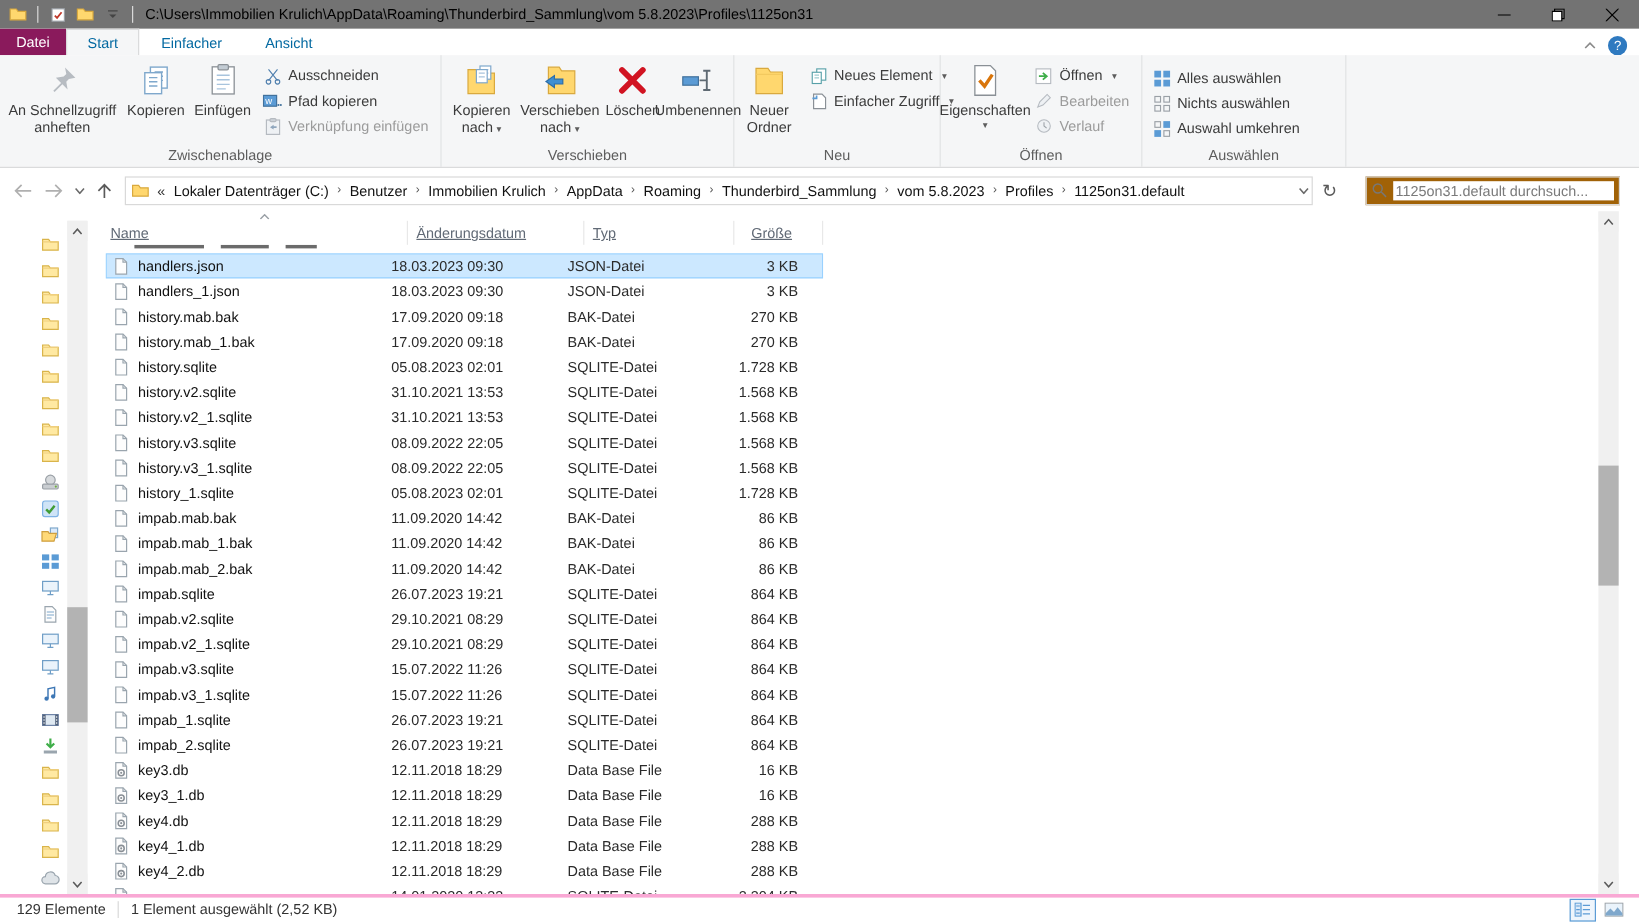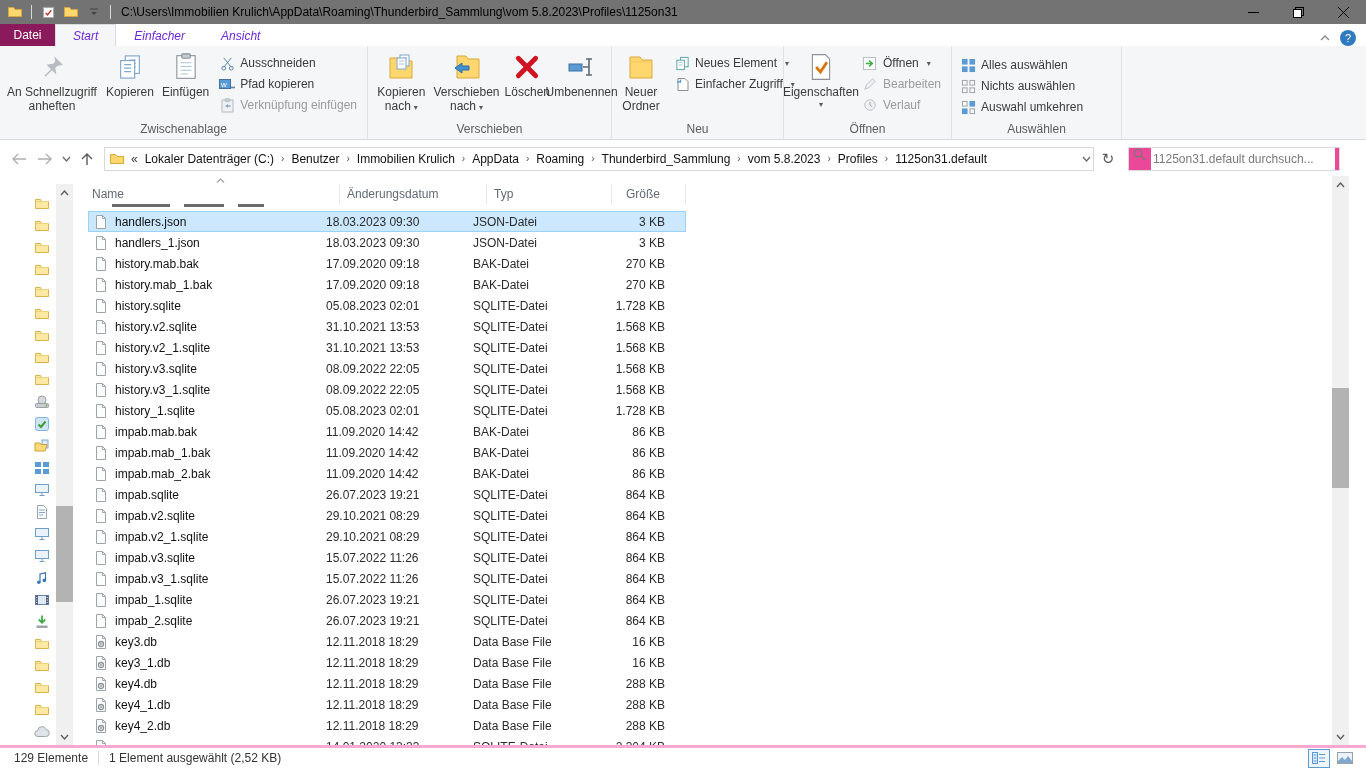--- a/index.html
+++ b/index.html
@@ -13,21 +13,21 @@
   .qat{display:flex;align-items:center;gap:5px;padding-left:6px;}
   .qat .sep{width:1px;height:14px;background:#d9d9d9;margin:0 2px;}
   .qat .qbtn{width:18px;height:18px;display:flex;align-items:center;justify-content:center;background:none;border:none;padding:0;}
   #title-path{margin-left:8px;white-space:nowrap;overflow:hidden;color:#000;}
   .wctrls{margin-left:auto;display:flex;height:24px;}
   .wctrl{width:45px;height:24px;display:flex;align-items:center;justify-content:center;background:none;border:none;}
 
   
   #tabsrow{position:absolute;left:0;top:24px;width:1366px;height:22px;background:#fff;display:flex;align-items:flex-end;font-size:12px;}
   #file-btn{width:55px;height:22px;background:var(--accent);color:#fff;border:none;font-size:12px;display:flex;align-items:center;justify-content:center;}
-  .rtab{height:22px;padding:4px 17px;display:flex;align-items:center;background:none;border:1px solid transparent;border-bottom:none;color:#6d28d9;font-size:12px;font-style:italic;}
+  .rtab{height:22px;padding:4px 17px;display:flex;align-items:center;background:none;border:1px solid transparent;border-bottom:none;color:#0369a1;font-size:12px;}
   .rtab.active{background:#f5f6f7;border-color:#dadbdc;}
   .tabs-right{margin-left:auto;display:flex;align-items:center;gap:10px;padding-right:10px;}
   .mini-btn{background:none;border:none;padding:0;display:flex;align-items:center;}
 
   
   #ribbon{position:absolute;left:0;top:46px;width:1366px;height:94px;background:#f5f6f7;
     border-bottom:1px solid #dadbdc;display:flex;font-size:12px;color:#3b3b3b;}
   .rgroup{display:flex;flex-direction:column;border-right:1px solid #e2e3e4;padding:2px 2px 0 2px;}
   .rbody{flex:1;display:flex;align-items:flex-start;}
   .glabel{height:18px;text-align:center;color:#5d5d5d;font-size:12px;line-height:16px;}
@@ -44,40 +44,40 @@
 
   
   #addrrow{position:absolute;left:0;top:141px;width:1366px;height:35px;background:#fff;display:flex;align-items:center;font-size:12px;}
   .navbtn{background:none;border:none;width:26px;height:26px;display:flex;align-items:center;justify-content:center;padding:0;}
   #breadcrumb-box{height:24px;border:1px solid #d9d9d9;background:#fff;display:flex;align-items:center;
     width:990px;margin-left:4px;padding:0 2px 0 4px;overflow:hidden;}
   .crumb-label{padding:0 4px;color:#111;}
   .crumb-sep{color:#555;font-size:10px;padding:0 3px;}
   #crumb-chevron{margin-left:auto;}
   #refresh-btn{width:28px;height:24px;background:none;border:none;font-size:15px;color:#5a5a5a;display:flex;align-items:center;justify-content:center;}
-  #searchbox{height:24px;border:1px solid #d9d9d9;background:#ec4899;display:flex;width:212px;margin-left:6px;padding:0 4px;}
+  #searchbox{height:24px;border:1px solid #d9d9d9;background:#a16207;display:flex;align-items:center;width:212px;margin-left:16px;padding:0 4px;}
   #searchbox input{border:none;outline:none;width:100%;font-size:12px;font-family:"Liberation Sans",sans-serif;color:#333;}
   #searchbox input::placeholder{color:#7a7a7a;opacity:1;}
 
   
   #main{position:absolute;left:0;top:176px;width:1366px;height:569px;background:#fff;}
 
   
   #navpane{position:absolute;left:0;top:0;width:80px;height:569px;background:#fff;overflow:hidden;}
   #nav-icons{position:absolute;left:34px;top:20px;display:flex;flex-direction:column;}
   .navico{width:16px;height:16px;margin-bottom:6px;flex:0 0 auto;}
   .vscroll{position:absolute;background:#f0f0f0;width:17px;}
   #nav-scroll{left:56px;top:8px;height:561px;}
   .scroll-arrow{position:absolute;left:0;width:17px;height:17px;display:flex;align-items:center;justify-content:center;background:#f0f0f0;border:none;padding:0;}
   .scroll-thumb{position:absolute;left:0;width:17px;background:#b3b3b3;}
 
   
   #filelist{position:absolute;left:80px;top:0;width:1269px;height:569px;background:#fff;overflow:hidden;}
   #lheader{position:absolute;left:8px;top:8px;width:598px;height:20px;display:flex;color:#616a76;font-size:12px;}
-  .hcell{display:flex;align-items:center;border-right:1px solid #e8e8e8;height:20px;}
+  .hcell{display:flex;align-items:center;border-right:1px solid #e8e8e8;height:20px;text-decoration:underline;}
   .hc-name{width:252px;padding-left:4px;}
   .hc-date{width:147px;padding-left:7px;}
   .hc-type{width:125px;padding-left:7px;}
   .hc-size{width:74px;padding-left:14px;}
   #sort-caret{position:absolute;left:128px;top:-6px;}
 
   #partial-top{position:absolute;left:8px;top:28px;width:598px;height:7px;overflow:hidden;}
   .ptdash{position:absolute;top:0;height:3px;background:#6b6b6b;}
 
   #rows{position:absolute;left:8px;top:35px;width:598px;height:534px;overflow:hidden;}

